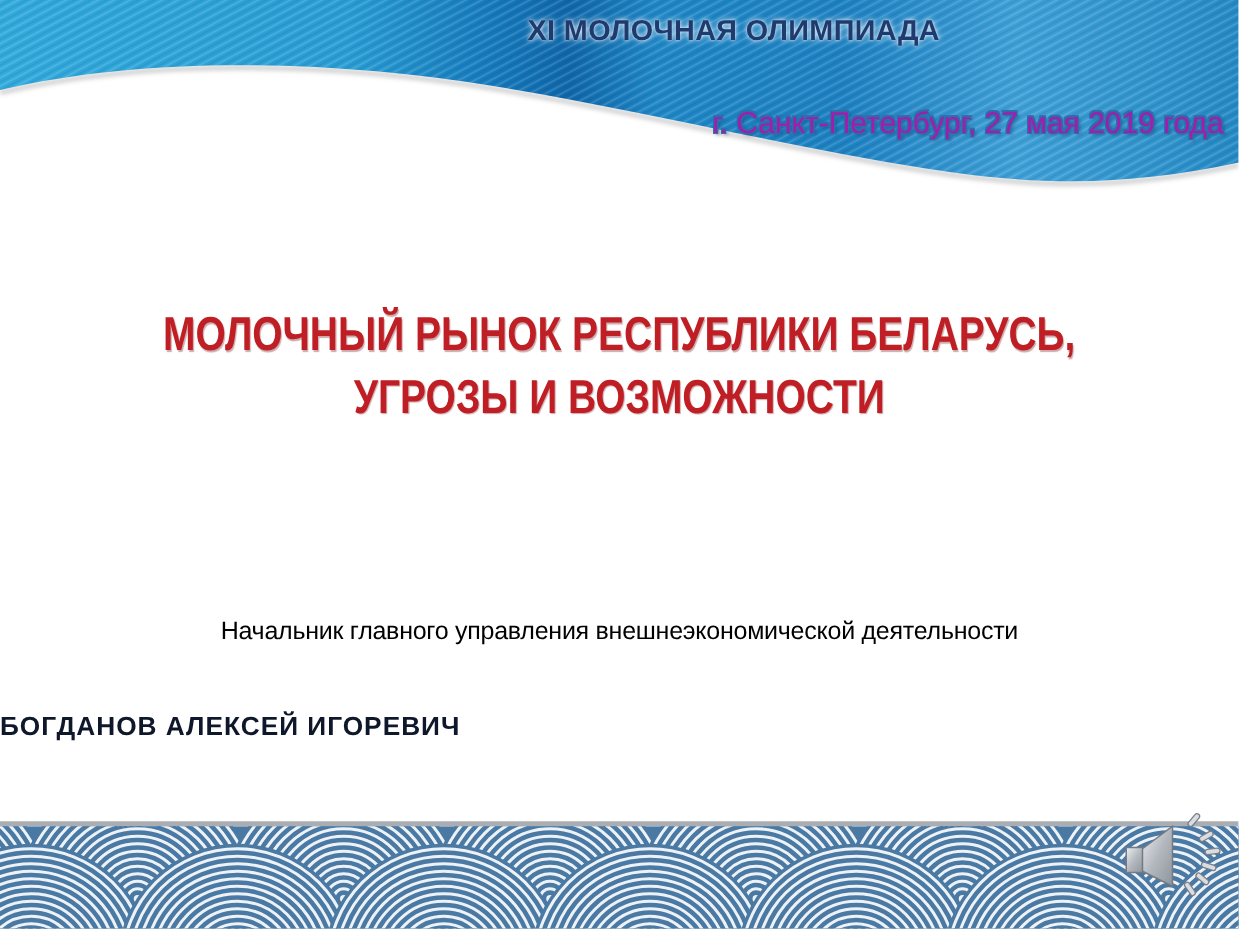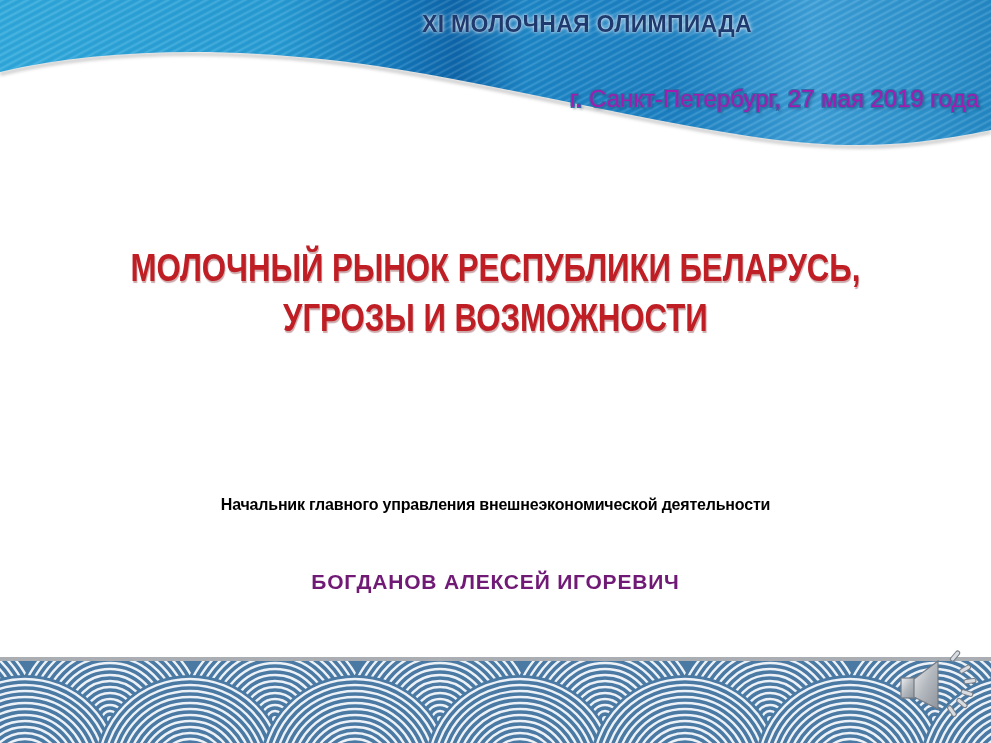--- a/index.html
+++ b/index.html
@@ -40,30 +40,29 @@
     transform:scaleX(.82);
     transform-origin:495px 0;
     text-shadow:1px 1.5px 1px rgba(110,10,14,.35),
                 -1px -1px 1px rgba(255,255,255,.6);
     white-space:nowrap;
   }
   
   .affiliation{
     position:absolute;top:491px;left:0;width:991px;
     text-align:center;
-    font-size:16px;font-weight:bold;line-height:28px;
+    font-size:20px;font-weight:normal;line-height:28px;
     letter-spacing:-.2px;
     color:#000000;
     white-space:nowrap;
   }
   .presenter-name{
     position:absolute;top:570px;left:0;width:991px;
-    text-align:center;
     font-size:21px;font-weight:bold;letter-spacing:.8px;
-    color:#701a75;
+    color:#0f172a;
     white-space:nowrap;
   }
   
   .footer{position:absolute;left:0;bottom:0;width:991px;height:86px;}
   .footer-border{height:4px;background:#AAAEB2;}
   .footer-svg{display:block;}
   
   .audio-icon{position:absolute;left:896px;top:648px;cursor:pointer;}
 </style>
 </head>

